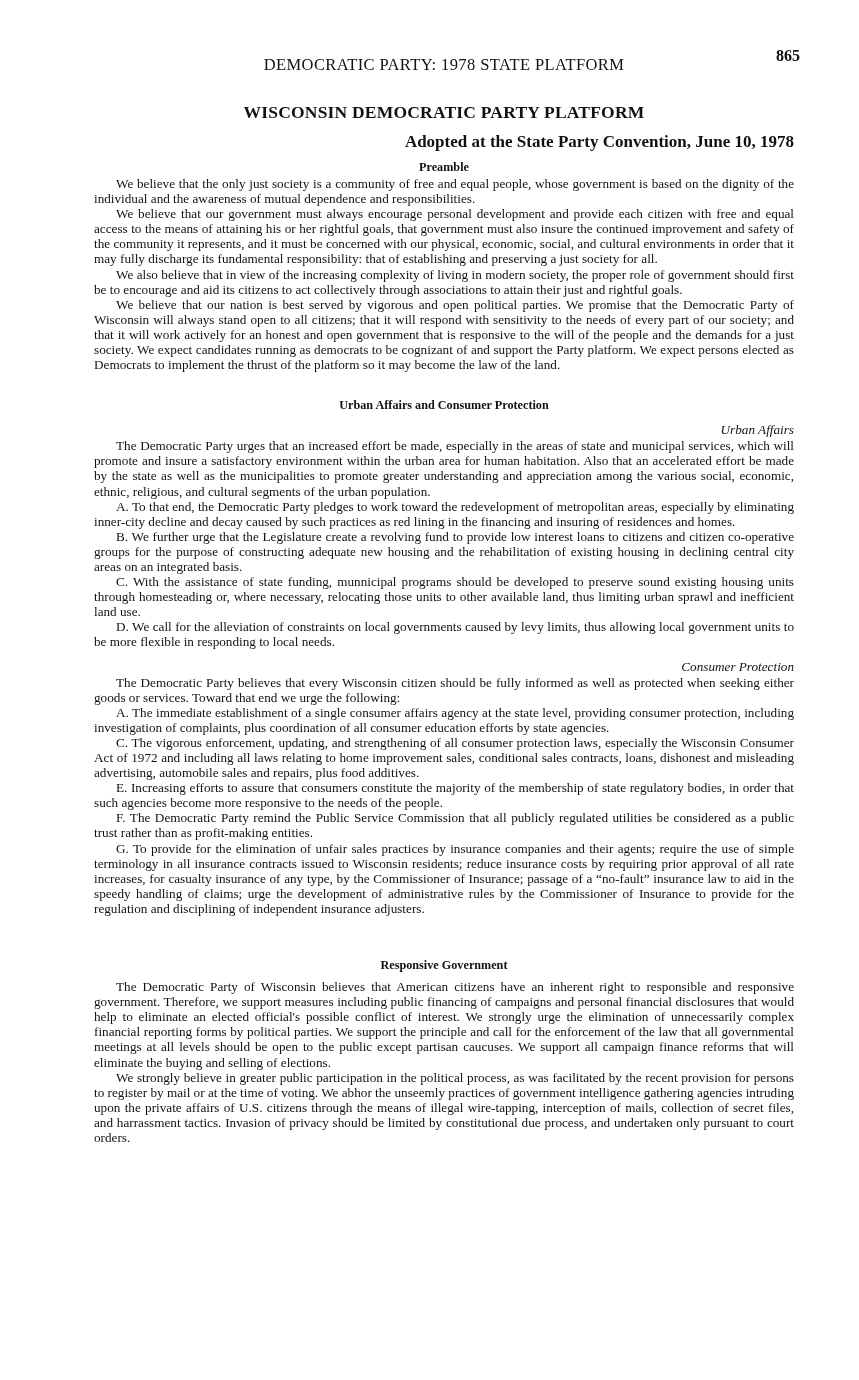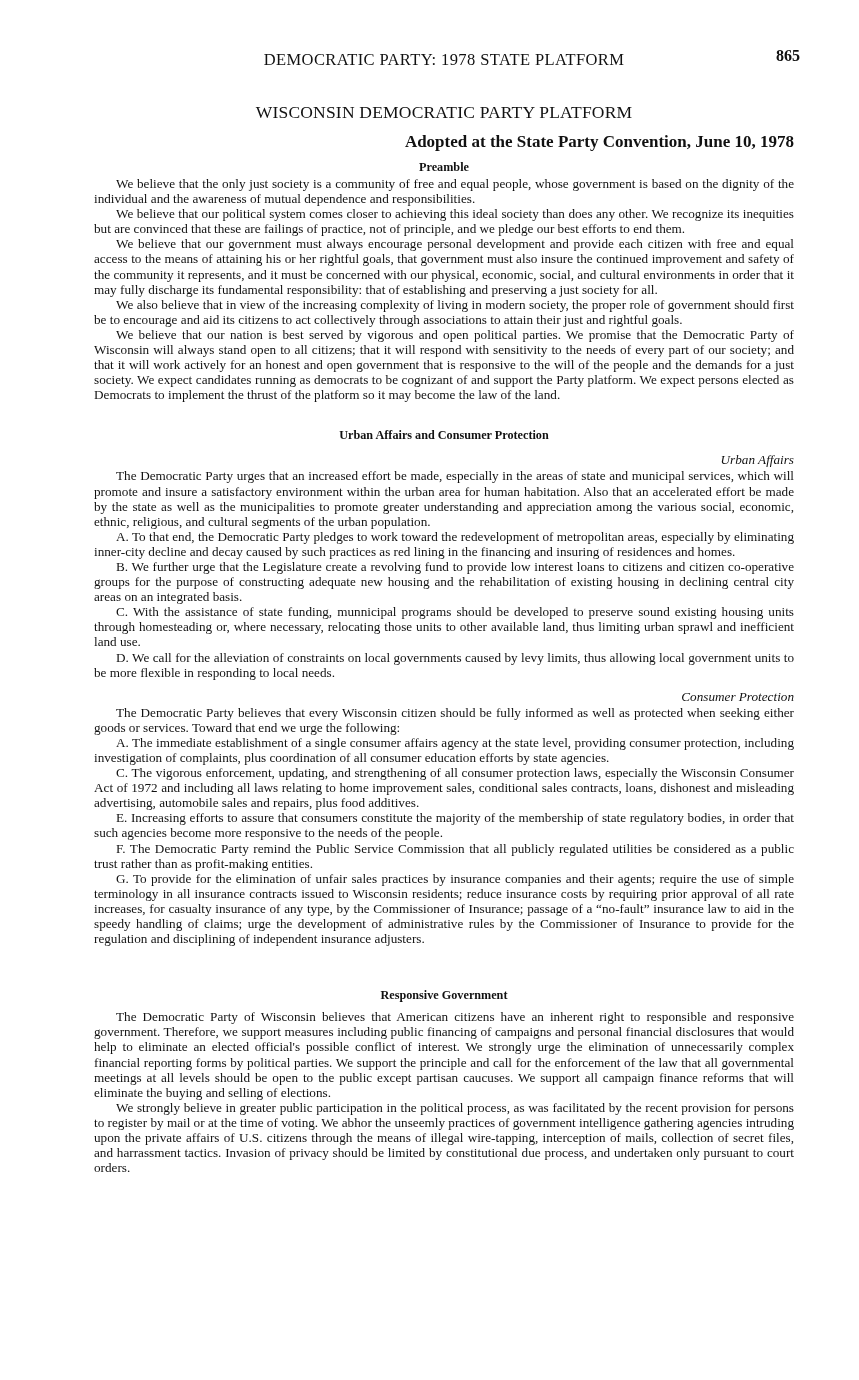--- a/index.html
+++ b/index.html
@@ -23,21 +23,21 @@
     padding: 0;
   }
   .content {
     position: absolute;
     left: 94px;
     top: 50px;
     width: 700px;
   }
   .runhead {
     display: flex;
-    align-items: flex-start;
+    align-items: center;
     justify-content: center;
     position: relative;
     height: 30px;
   }
   .runhead-title {
     font-size: 16.5px;
     letter-spacing: 0.4px;
     font-variant: small-caps;
     text-transform: none;
     white-space: nowrap;
@@ -45,21 +45,21 @@
   .folio {
     position: absolute;
     right: -6px;
     top: -3px;
     font-size: 16px;
     font-weight: bold;
   }
   .doc-title {
     text-align: center;
     font-size: 17.5px;
-    font-weight: normal;
+    font-weight: bold;
     margin-top: 22px;
     letter-spacing: 0.2px;
   }
   .doc-subtitle {
     text-align: right;
     font-size: 17px;
     font-weight: bold;
     margin-top: 9px;
   }
   .section-center {
@@ -99,21 +99,20 @@
     <div class="runhead">
       <div class="runhead-title">DEMOCRATIC PARTY: 1978 STATE PLATFORM</div>
       <div class="folio">865</div>
     </div>
 
     <div class="doc-title">WISCONSIN DEMOCRATIC PARTY PLATFORM</div>
     <div class="doc-subtitle">Adopted at the State Party Convention, June 10, 1978</div>
 
     <div class="section-center">Preamble</div>
     <p class="body">We believe that the only just society is a community of free and equal people, whose government is based on the dignity of the individual and the awareness of mutual dependence and responsibilities.</p>
-    <p class="body">We believe that our political system comes closer to achieving this ideal society than does any other. We recognize its inequities but are convinced that these are failings of practice, not of principle, and we pledge our best efforts to end them.</p>
     <p class="body">We believe that our government must always encourage personal development and provide each citizen with free and equal access to the means of attaining his or her rightful goals, that government must also insure the continued improvement and safety of the community it represents, and it must be concerned with our physical, economic, social, and cultural environments in order that it may fully discharge its fundamental responsibility: that of establishing and preserving a just society for all.</p>
     <p class="body">We also believe that in view of the increasing complexity of living in modern society, the proper role of government should first be to encourage and aid its citizens to act collectively through associations to attain their just and rightful goals.</p>
     <p class="body">We believe that our nation is best served by vigorous and open political parties. We promise that the Democratic Party of Wisconsin will always stand open to all citizens; that it will respond with sensitivity to the needs of every part of our society; and that it will work actively for an honest and open government that is responsive to the will of the people and the demands for a just society. We expect candidates running as democrats to be cognizant of and support the Party platform. We expect persons elected as Democrats to implement the thrust of the platform so it may become the law of the land.</p>
 
     <div class="section-center spaced">Urban Affairs and Consumer Protection</div>
     <div class="sub-italic">Urban Affairs</div>
     <p class="body">The Democratic Party urges that an increased effort be made, especially in the areas of state and municipal services, which will promote and insure a satisfactory environment within the urban area for human habitation. Also that an accelerated effort be made by the state as well as the municipalities to promote greater understanding and appreciation among the various social, economic, ethnic, religious, and cultural segments of the urban population.</p>
     <p class="body">A. To that end, the Democratic Party pledges to work toward the redevelopment of metropolitan areas, especially by eliminating inner-city decline and decay caused by such practices as red lining in the financing and insuring of residences and homes.</p>
     <p class="body">B. We further urge that the Legislature create a revolving fund to provide low interest loans to citizens and citizen co-operative groups for the purpose of constructing adequate new housing and the rehabilitation of existing housing in declining central city areas on an integrated basis.</p>
     <p class="body">C. With the assistance of state funding, munnicipal programs should be developed to preserve sound existing housing units through homesteading or, where necessary, relocating those units to other available land, thus limiting urban sprawl and inefficient land use.</p>

